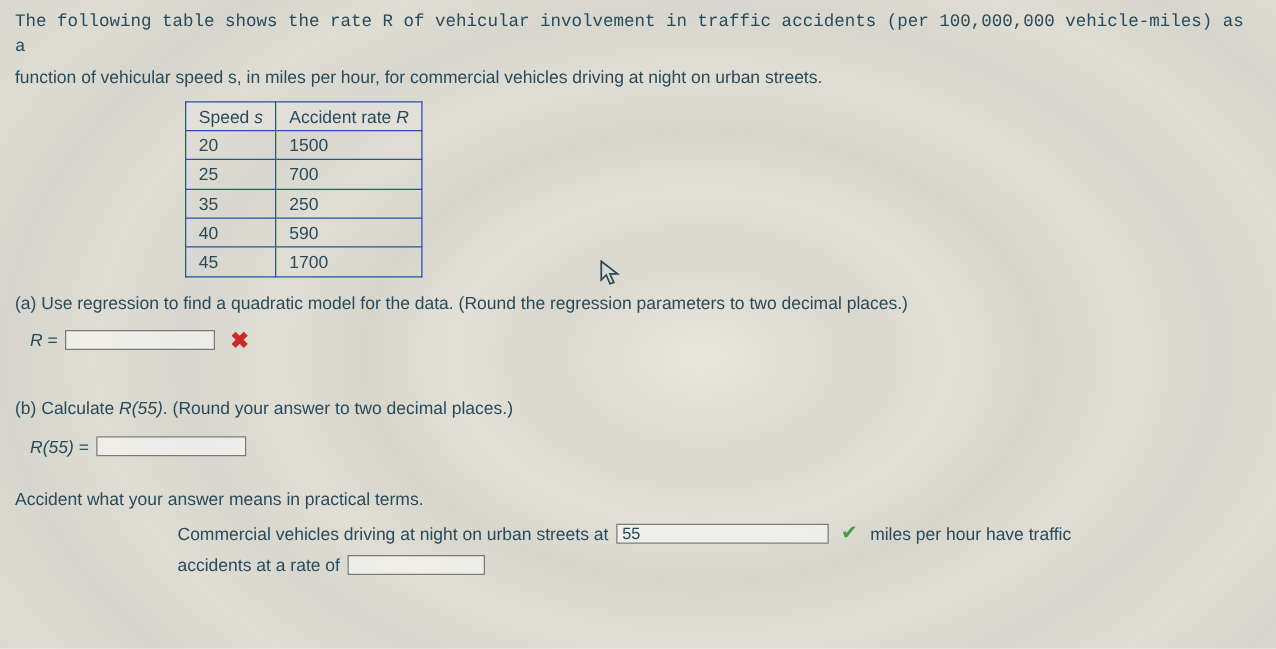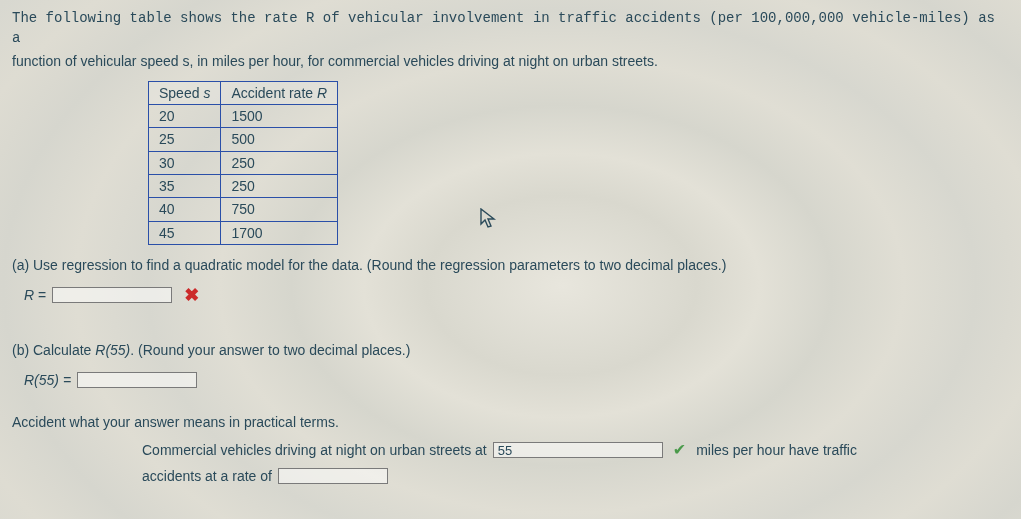--- a/index.html
+++ b/index.html
@@ -84,33 +84,29 @@
       </th>
     </tr>
   </thead>
   <tbody>
     <tr>
         <td>20</td>
         <td>1500</td>
       </tr>
     <tr>
         <td>25</td>
-        <td>500</td>
-      </tr>
-    <tr>
-        <td>30</td>
-        <td>250</td>
+        <td>700</td>
       </tr>
     <tr>
         <td>35</td>
         <td>250</td>
       </tr>
     <tr>
         <td>40</td>
-        <td>750</td>
+        <td>590</td>
       </tr>
     <tr>
         <td>45</td>
         <td>1700</td>
       </tr>
   </tbody>
 </table>
 
 <svg class="cursor-svg" width="18" height="22" viewBox="0 0 18 22">
   <path d="M1 1 L1 16 L5 12 L8 19 L11 18 L8 11 L14 11 Z" fill="none" stroke="#2a4a5a" stroke-width="1.4"></path>

